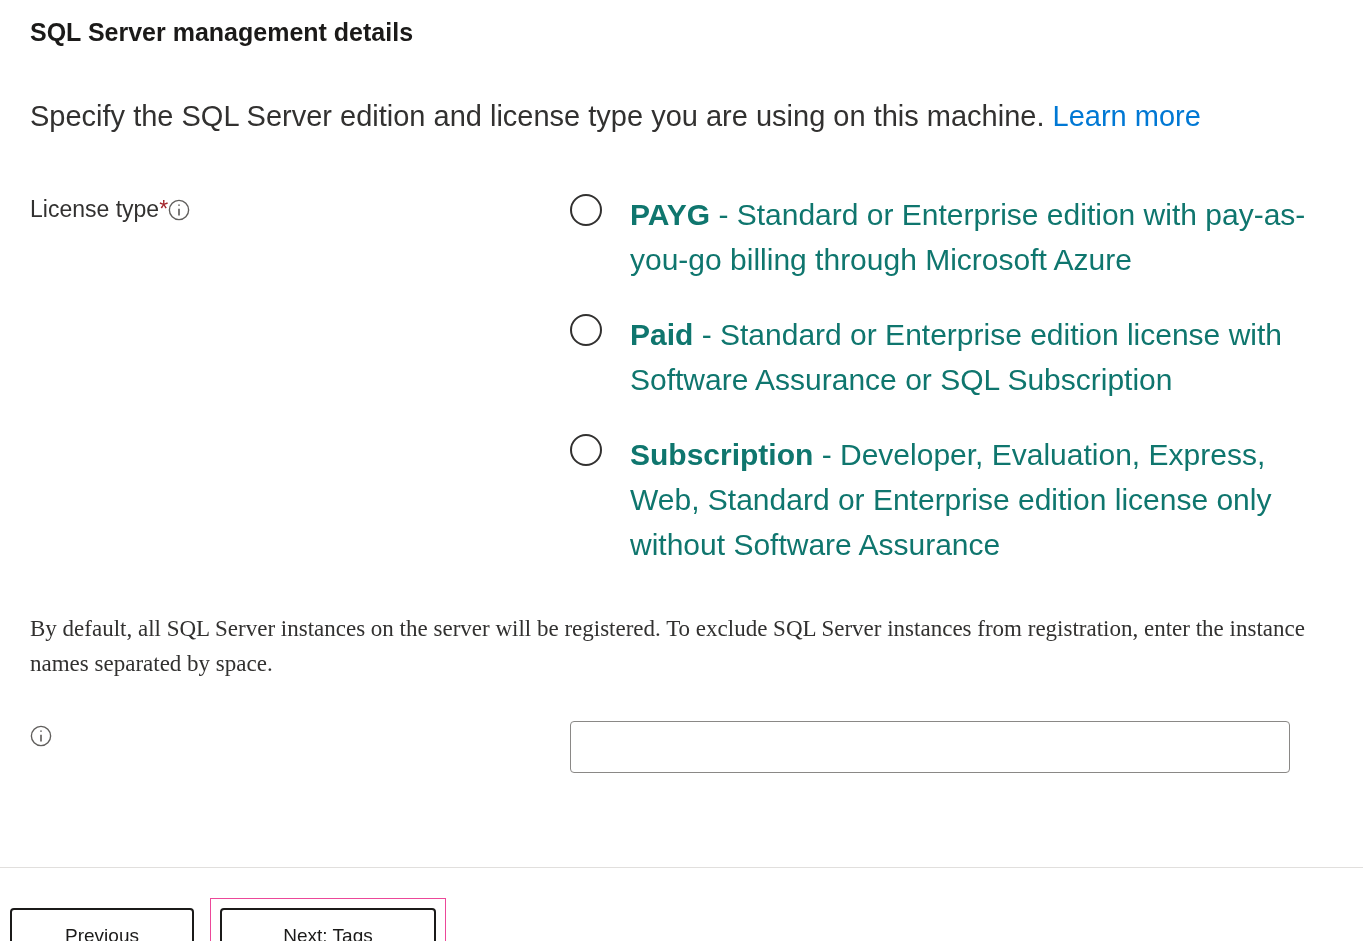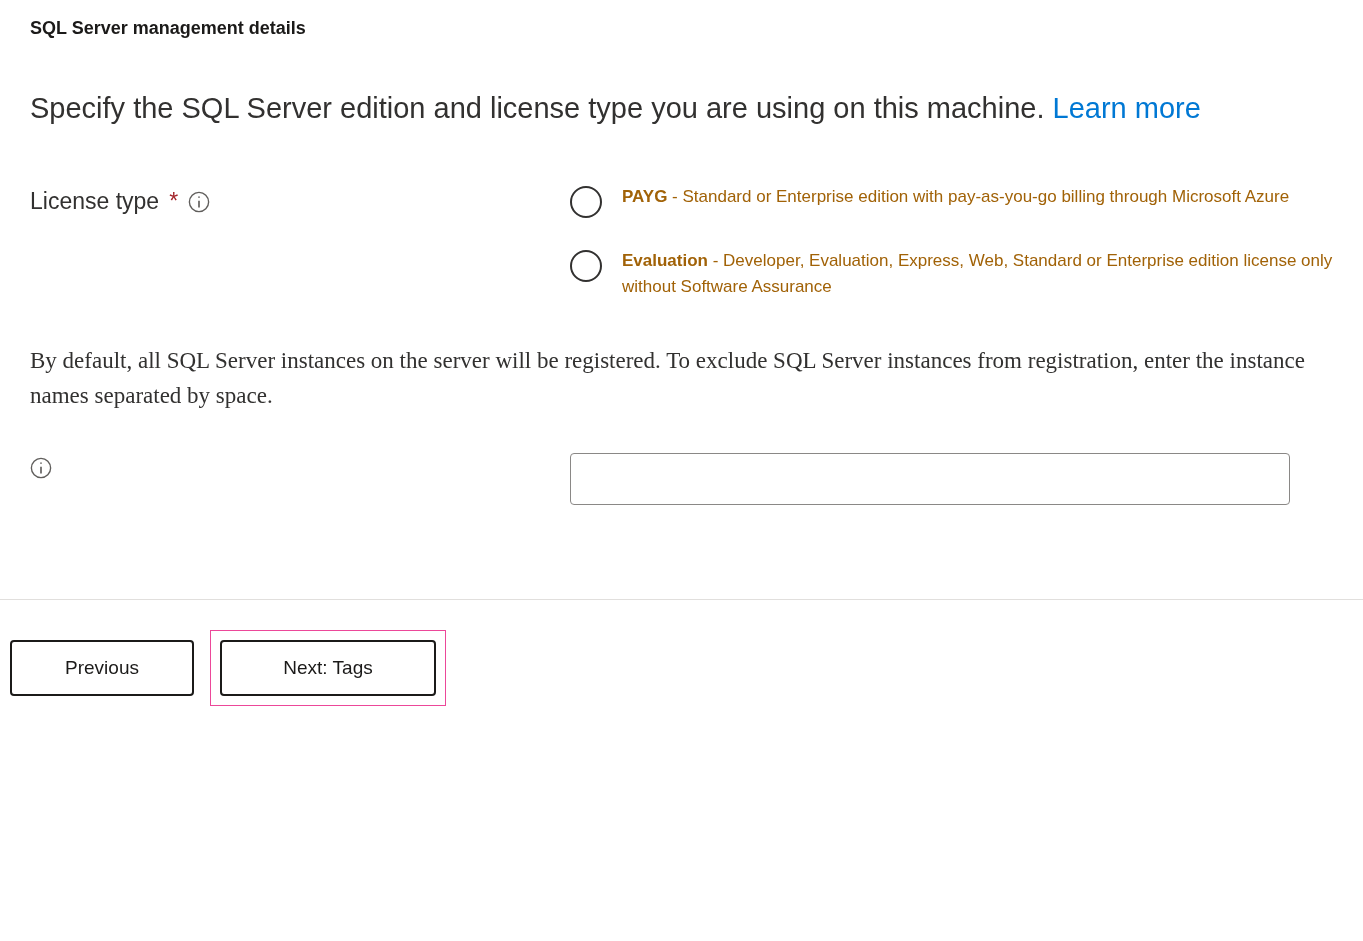--- a/index.html
+++ b/index.html
@@ -12,21 +12,21 @@
       font-size: 23px;
       color: #323130;
       background: #ffffff;
       padding: 0;
       width: 1363px;
     }
     .content {
       padding: 18px 30px 0 30px;
     }
     h2.section-title {
-      font-size: 18px;
+      font-size: 25px;
       font-weight: 700;
       color: #1b1a19;
       margin-bottom: 48px;
     }
     .description {
       font-size: 29px;
       color: #323130;
       margin-bottom: 55px;
       line-height: 1.45;
     }
@@ -37,21 +37,20 @@
     .form-row {
       display: flex;
       align-items: flex-start;
       margin-bottom: 30px;
     }
     .form-label-col {
       width: 540px;
       flex-shrink: 0;
       display: flex;
       align-items: center;
-      gap: 10px;
       font-size: 23px;
       color: #323130;
       padding-top: 4px;
     }
     .required-asterisk {
       color: #a4262c;
     }
     .info-icon {
       display: inline-flex;
       align-items: center;
@@ -79,23 +78,24 @@
     }
     .radio-circle {
       width: 32px;
       height: 32px;
       border: 2px solid #323130;
       border-radius: 50%;
       flex-shrink: 0;
       margin-top: 2px;
     }
     .radio-label {
-      font-size: 17px;
+      font-size: 30px;
       line-height: 1.5;
-      color: #a16207;
+      color: #0f766e;
+      margin-left: 8px;
     }
     .radio-label strong {
       font-weight: 700;
     }
     .helper-text {
       font-size: 23px;
       color: #323130;
       line-height: 1.5;
       margin-top: 45px;
       margin-bottom: 40px;
@@ -173,21 +173,27 @@
       <div class="radio-group">
         <label class="radio-option">
           <span class="radio-circle"></span>
           <span class="radio-label">
             <strong>PAYG</strong><span> - Standard or Enterprise edition with pay-as-you-go billing through Microsoft Azure</span>
           </span>
         </label>
         <label class="radio-option">
           <span class="radio-circle"></span>
           <span class="radio-label">
-            <strong>Evaluation</strong><span> - Developer, Evaluation, Express, Web, Standard or Enterprise edition license only without Software Assurance</span>
+            <strong>Paid</strong><span> - Standard or Enterprise edition license with Software Assurance or SQL Subscription</span>
+          </span>
+        </label>
+        <label class="radio-option">
+          <span class="radio-circle"></span>
+          <span class="radio-label">
+            <strong>Subscription</strong><span> - Developer, Evaluation, Express, Web, Standard or Enterprise edition license only without Software Assurance</span>
           </span>
         </label>
       </div>
     </div>
   </div>
 
   <p class="helper-text">By default, all SQL Server instances on the server will be registered. To exclude SQL Server instances from registration, enter the instance names separated by space.</p>
 
   <div class="form-row">
     <div class="form-label-col">

